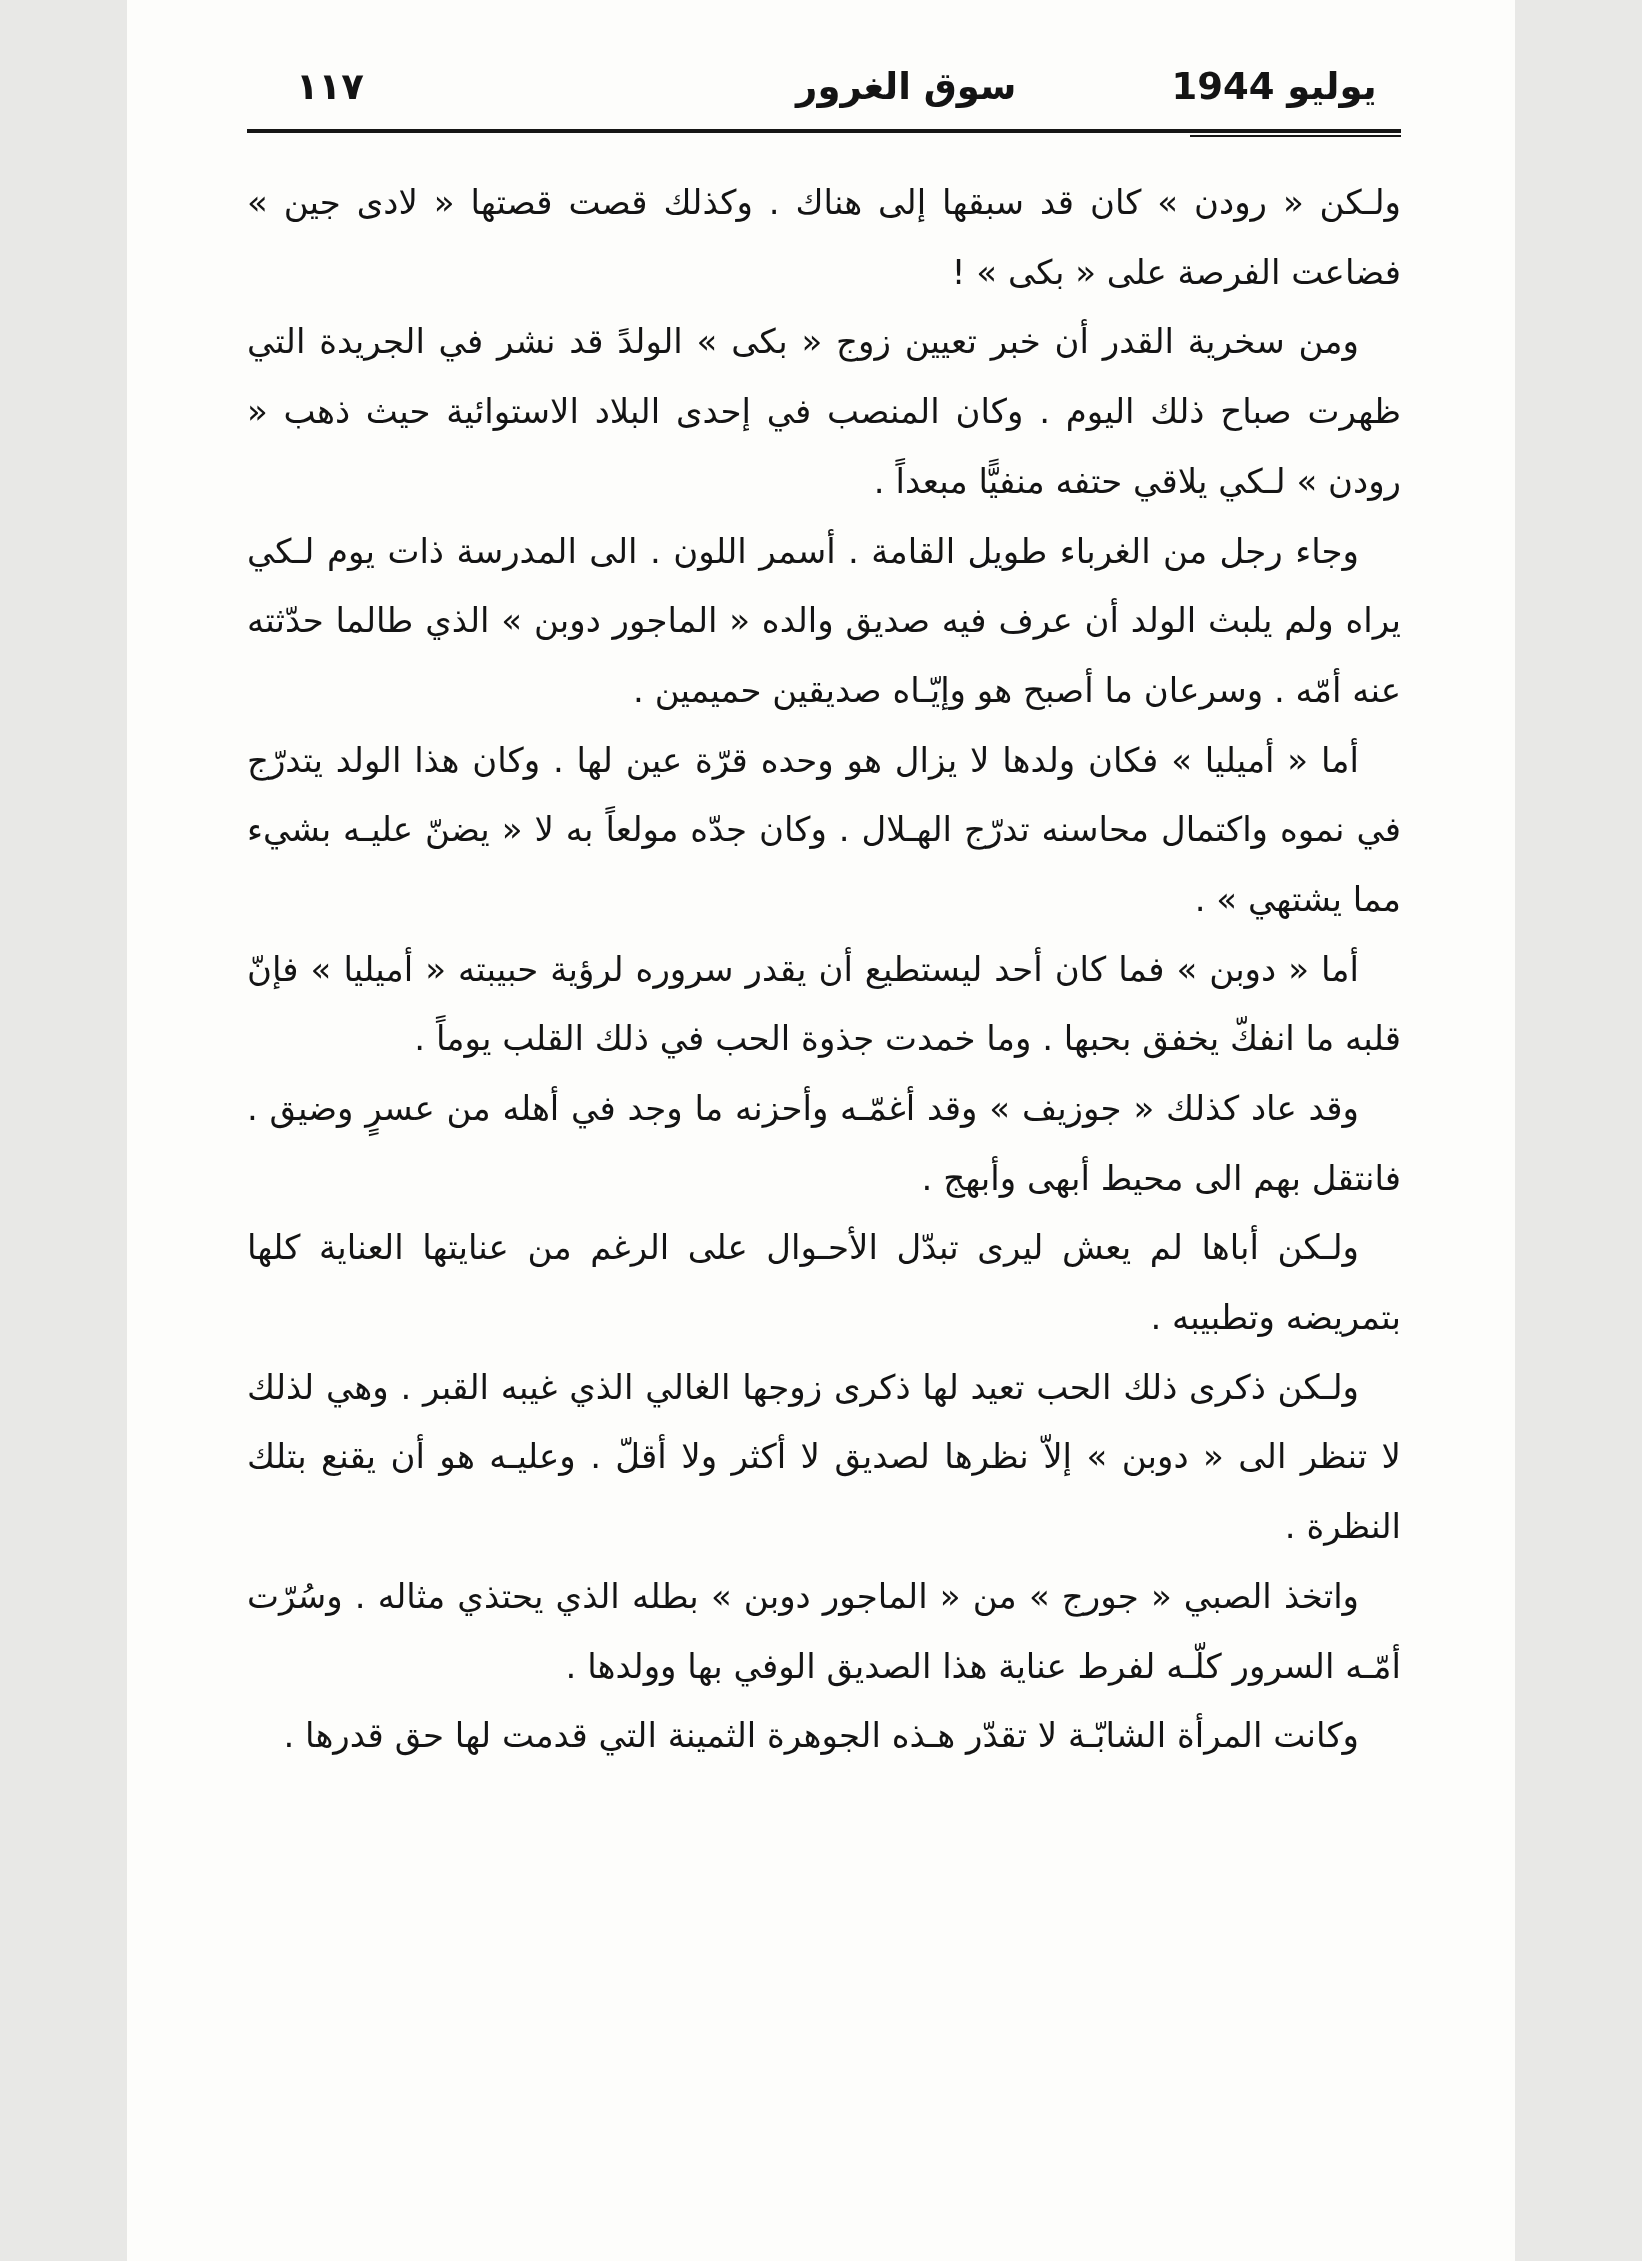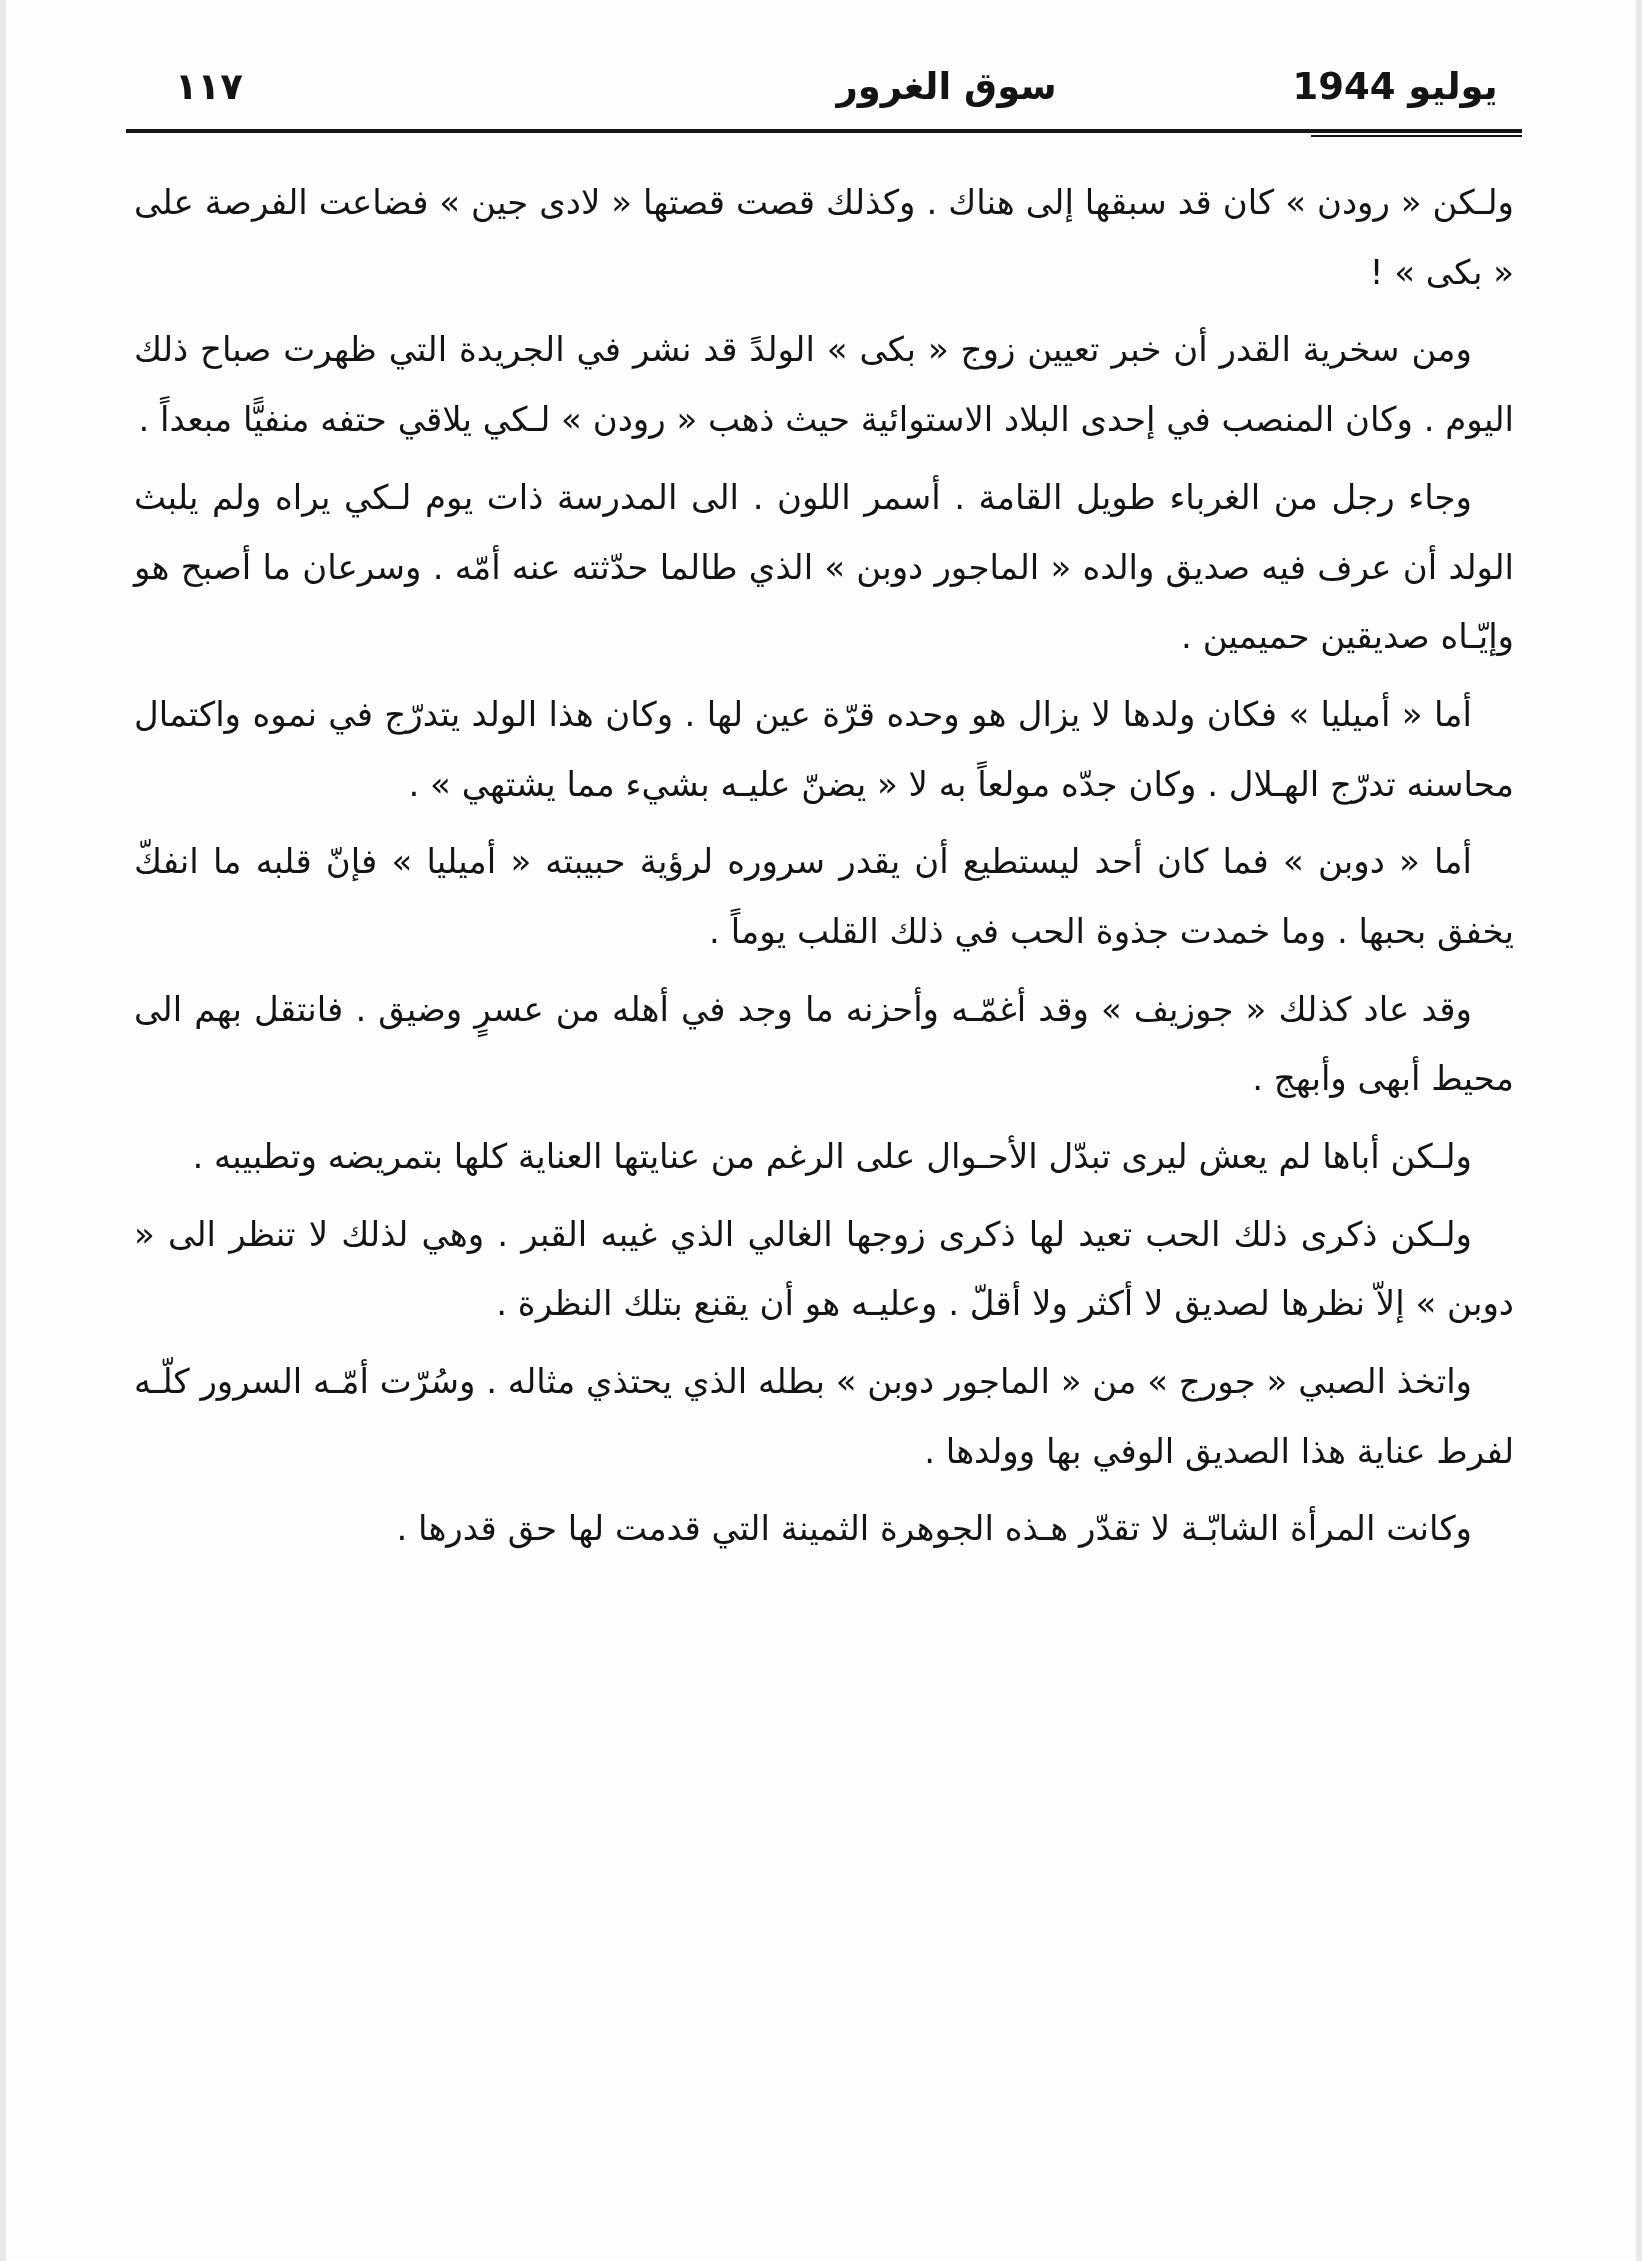--- a/index.html
+++ b/index.html
@@ -2,21 +2,21 @@
 <html lang="ar" dir="rtl" style="font-size:13px"><head>
 <meta charset="utf-8">
 <style>
   html, body {
     margin: 0;
     padding: 0;
     background: #e8e8e6;
   }
   .page {
     position: relative;
-    width: 1630px;
+    width: 1388px;
     height: 2261px;
     margin: 0 auto;
     background: #fdfdfb;
     color: #141414;
     font-family: "DejaVu Sans", sans-serif;
     overflow: hidden;
     box-sizing: border-box;
   }
   .content {
     position: absolute;
@@ -50,21 +50,21 @@
     background: #161616;
   }
   .body-text {
     margin-top: 31px;
     direction: rtl;
     text-align: justify;
     font-size: 34px;
     line-height: 2.05;
   }
   .body-text p {
-    margin: 8px;
+    margin: 0;
     text-indent: 42px;
   }
   .body-text p.no-indent {
     text-indent: 0;
   }
 </style>
 </head>
 <body>
 
 <div class="page">

